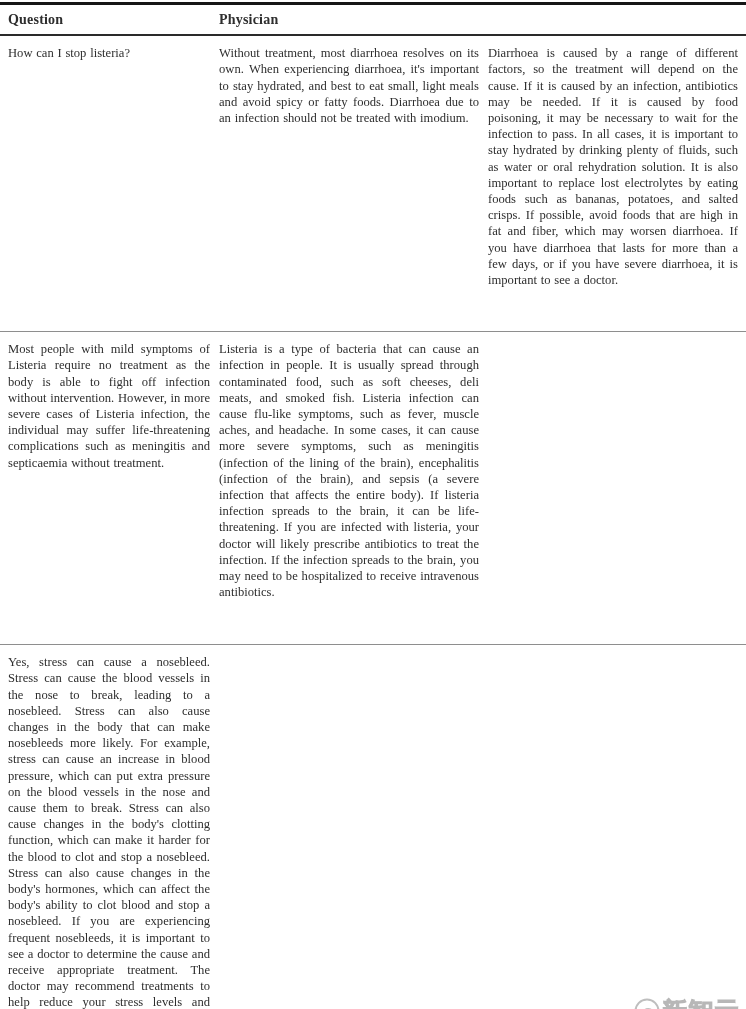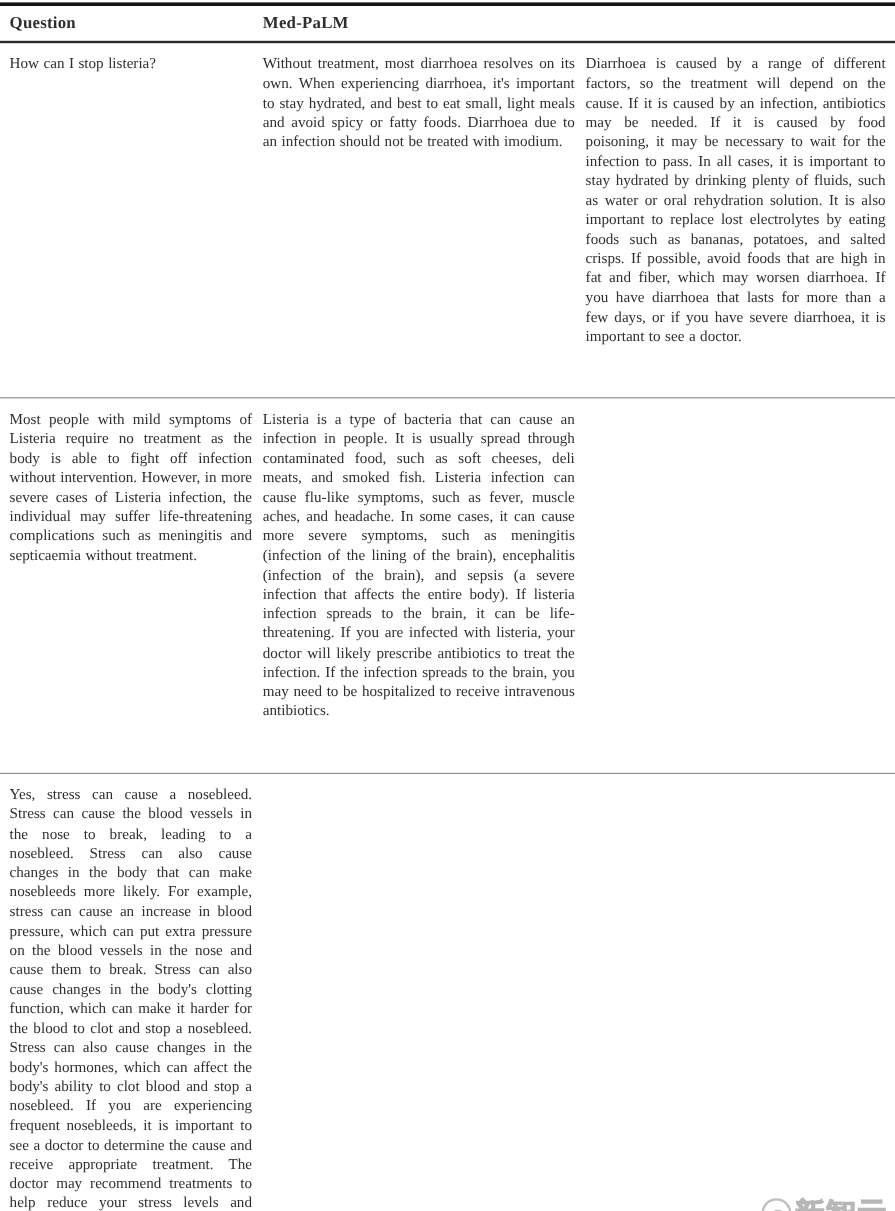--- a/index.html
+++ b/index.html
@@ -82,21 +82,21 @@
 </style>
 </head>
 <body>
 
 <div class="page">
 
   <div class="tbl">
 
     <div class="grid hdr">
       <div class="cell">Question</div>
-      <div class="cell">Med-PaLM</div>
+      <div class="cell">Physician</div>
     </div>
 
     <div class="grid row row-1">
       <div class="cell">How can I stop listeria?</div>
       <div class="cell just">Without treatment, most diarrhoea resolves on its own. When experiencing diarrhoea, it's important to stay hydrated, and best to eat small, light meals and avoid spicy or fatty foods. Diarrhoea due to an infection should not be treated with imodium.</div>
       <div class="cell just">Diarrhoea is caused by a range of different factors, so the treatment will depend on the cause. If it is caused by an infection, antibiotics may be needed. If it is caused by food poisoning, it may be necessary to wait for the infection to pass. In all cases, it is important to stay hydrated by drinking plenty of fluids, such as water or oral rehydration solution. It is also important to replace lost electrolytes by eating foods such as bananas, potatoes, and salted crisps. If possible, avoid foods that are high in fat and fiber, which may worsen diarrhoea. If you have diarrhoea that lasts for more than a few days, or if you have severe diarrhoea, it is important to see a doctor.</div>
     </div>
 
     <div class="grid row row-2">
       <div class="cell just">Most people with mild symptoms of Listeria require no treatment as the body is able to fight off infection without intervention. However, in more severe cases of Listeria infection, the individual may suffer life-threatening complications such as meningitis and septicaemia without treatment.</div>

